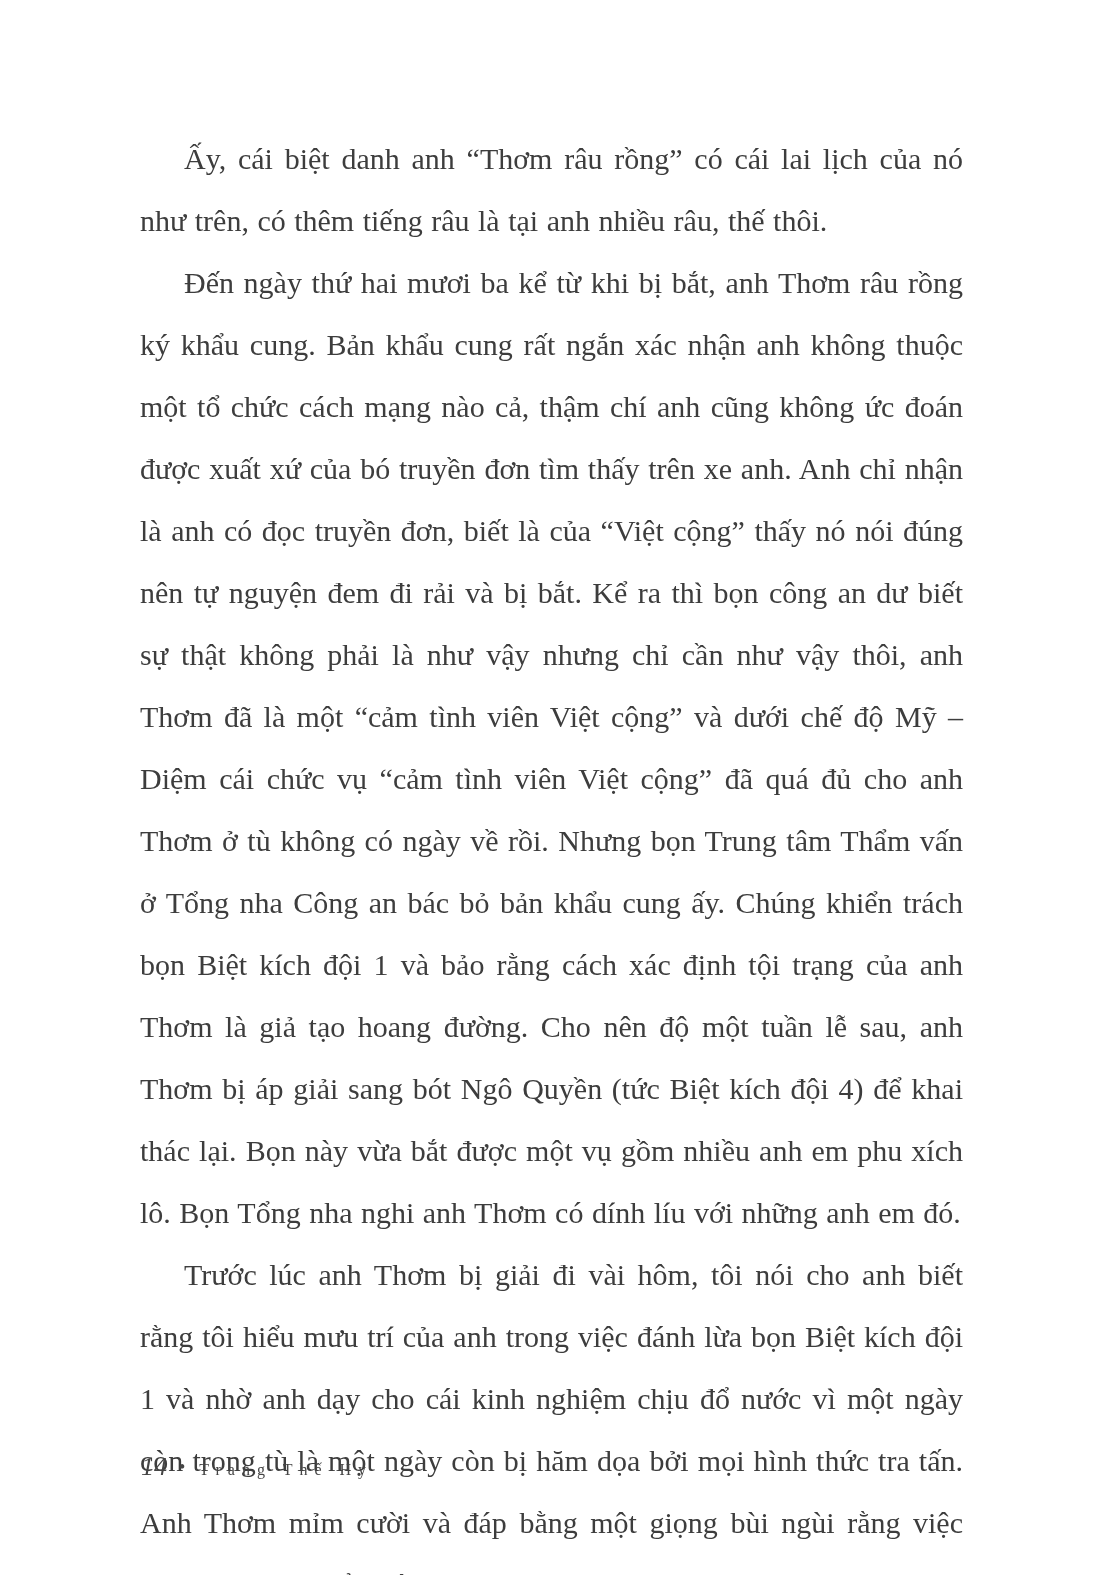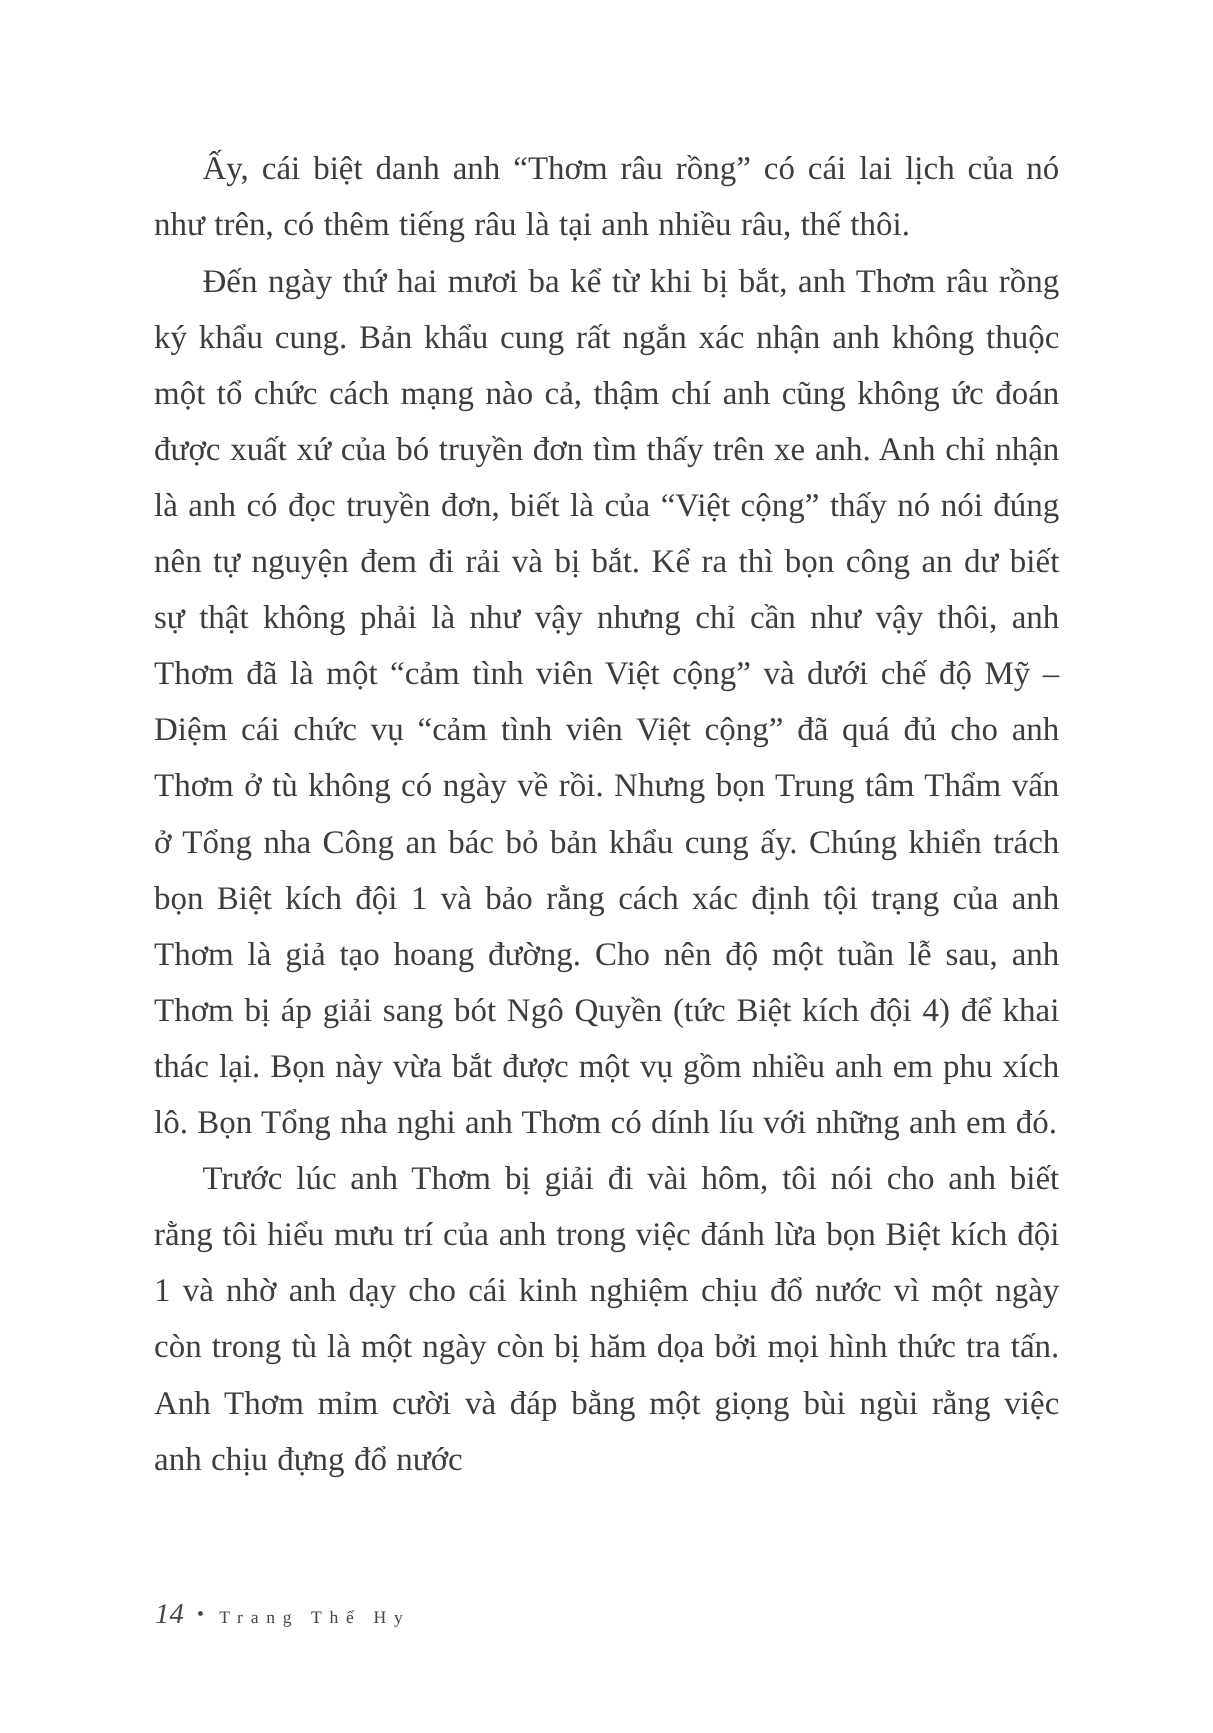--- a/index.html
+++ b/index.html
@@ -23,21 +23,21 @@
   }
   .text-block {
     position: absolute;
     left: 140px;
     top: 128px;
     width: 823px;
   }
   .para {
     margin: 0;
     font-size: 30px;
-    line-height: 51px;
+    line-height: 62px;
     text-align: justify;
     text-indent: 44px;
     color: #3d3d3d;
     word-spacing: 1px;
   }
   .footer {
     position: absolute;
     left: 141px;
     top: 1452px;
     display: flex;

